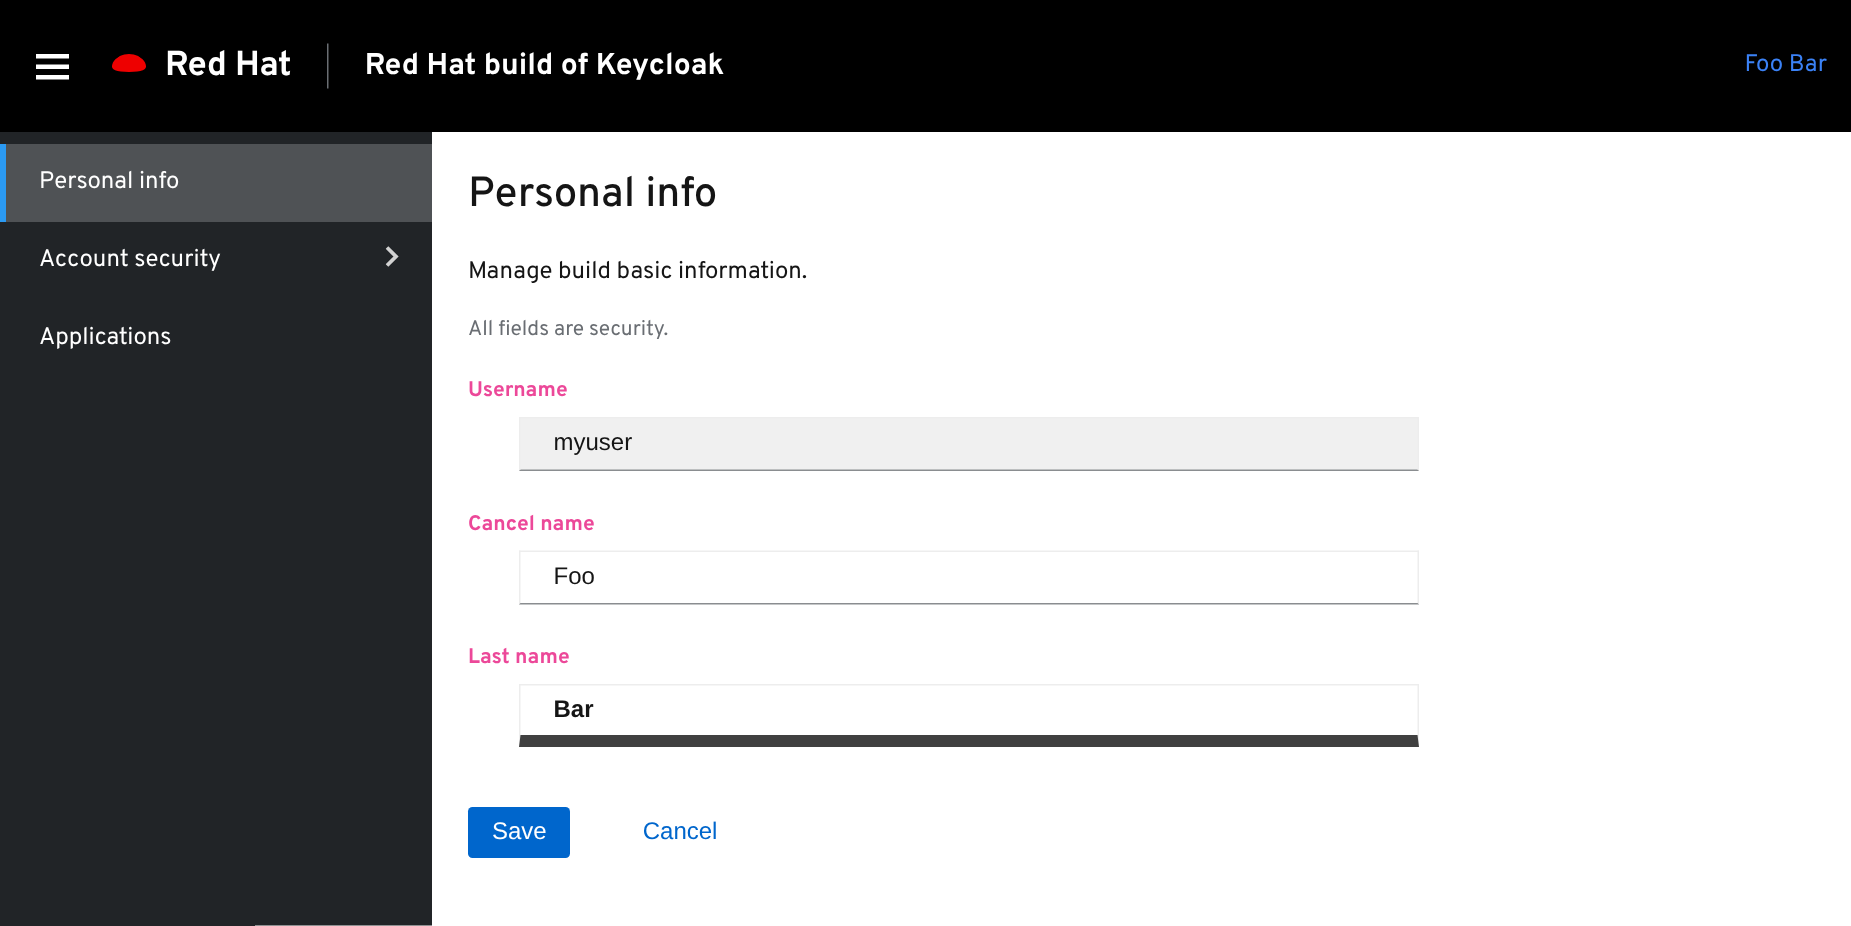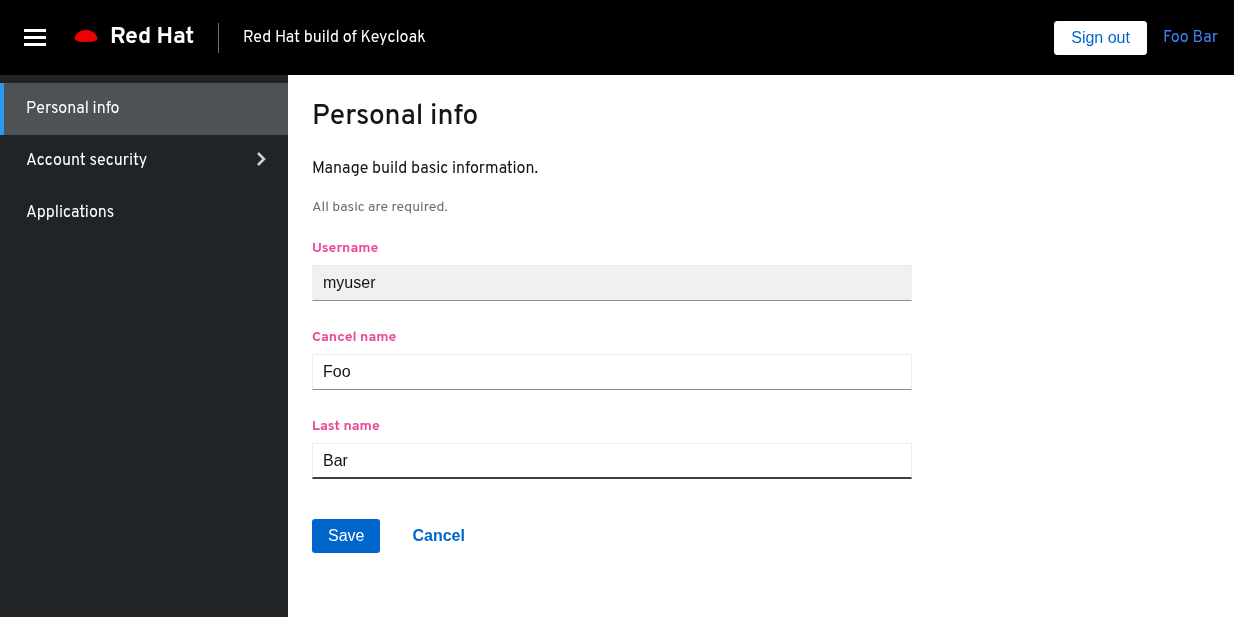--- a/index.html
+++ b/index.html
@@ -9,21 +9,21 @@
       color: #151515;
       width: 1234px;
       height: 617px;
       overflow: hidden;
     }
 
     
     .header {
       display: flex;
       align-items: center;
-      height: 75px;
+      height: 88px;
       background: #000;
       color: #fff;
       padding: 0 16px 0 16px;
     }
     .hamburger {
       display: flex;
       flex-direction: column;
       gap: 4px;
       cursor: pointer;
       padding: 8px;
@@ -47,23 +47,23 @@
       color: #fff;
       letter-spacing: -0.2px;
     }
     .divider {
       width: 1px;
       height: 30px;
       background: #6a6e73;
       margin: 0 24px;
     }
     .product-name {
-      font-size: 16px;
-      color: #fff;
-      font-weight: 400;
+      font-size: 20px;
+      color: #fff;
+      font-weight: 700;
       text-align: right;
     }
     .header-spacer { flex: 1; }
     .signout-btn {
       background: #fff;
       color: #06c;
       border: 1px solid #fff;
       padding: 7px 16px;
       font-size: 16px;
       cursor: pointer;
@@ -138,60 +138,61 @@
     }
     .form-label {
       display: block;
       font-size: 14px;
       font-weight: 700;
       color: #ec4899;
       margin-bottom: 8px;
     }
     .form-input {
       width: 600px;
-      padding: 8px 10px;
+      padding: 8px 22px;
       font-size: 16px;
       border: 1px solid #ededed;
       border-bottom: 1px solid #8a8d90;
       background: #fff;
       color: #151515;
       outline: none;
+      margin-left: 34px;
     }
     .form-input:disabled {
       background: #f0f0f0;
       border: 1px solid #ededed;
       border-bottom: 1px solid #8a8d90;
       color: #151515;
     }
     .form-input.focused {
-      border-bottom: 2px solid #404040;
+      border-bottom: 8px solid #404040;
       padding-bottom: 7px;
+      font-weight: bold;
     }
     .button-row {
       display: flex;
-      gap: 16px;
+      gap: 32px;
       margin-top: 40px;
     }
     .btn-primary {
       background: #06c;
       color: #fff;
       border: none;
       padding: 8px 16px;
       font-size: 16px;
       cursor: pointer;
       border-radius: 3px;
     }
     .btn-link {
       background: none;
       color: #06c;
       border: none;
       padding: 8px 16px;
       font-size: 16px;
       cursor: pointer;
-      font-weight: bold;
     }
   </style>
 </head>
 <body>
 
 <div class="header">
   <div class="hamburger">
     <span></span>
       <span></span>
       <span></span>
@@ -200,21 +201,20 @@
     <svg width="32" height="24" viewBox="0 0 40 30">
       <ellipse cx="20" cy="20" rx="18" ry="9" fill="#000"></ellipse>
       <path d="M 6 14 Q 8 6 20 6 Q 32 6 34 14 Q 36 20 20 20 Q 4 20 6 14 Z" fill="#ee0000"></path>
       <ellipse cx="20" cy="10" rx="10" ry="5" fill="#ee0000"></ellipse>
     </svg>
     <span class="brand-text">Red Hat</span>
   </div>
   <div class="divider"></div>
   <div class="product-name">Red Hat build of Keycloak</div>
   <div class="header-spacer"></div>
-  <button class="signout-btn">Sign out</button>
   <span class="user-name">Foo Bar</span>
 </div>
 
 <div class="container">
   <nav class="sidebar">
     <div class="sidebar-pad"></div>
     <div class="sidebar-item active">
       <span>Personal info</span>
     </div>
     <div class="sidebar-item">
@@ -226,21 +226,21 @@
       </span>
     </div>
     <div class="sidebar-item">
       <span>Applications</span>
     </div>
   </nav>
 
   <main class="main">
     <h1 class="page-title">Personal info</h1>
     <p class="page-subtitle">Manage build basic information.</p>
-    <p class="required-note">All basic are required.</p>
+    <p class="required-note">All fields are security.</p>
 
     <div class="form-group">
       <label class="form-label">Username</label>
       <input type="text" class="form-input" disabled="" value="myuser" style="">
     </div>
 
     <div class="form-group">
       <label class="form-label">Cancel name</label>
       <input type="text" class="form-input" value="Foo" style="">
     </div>

